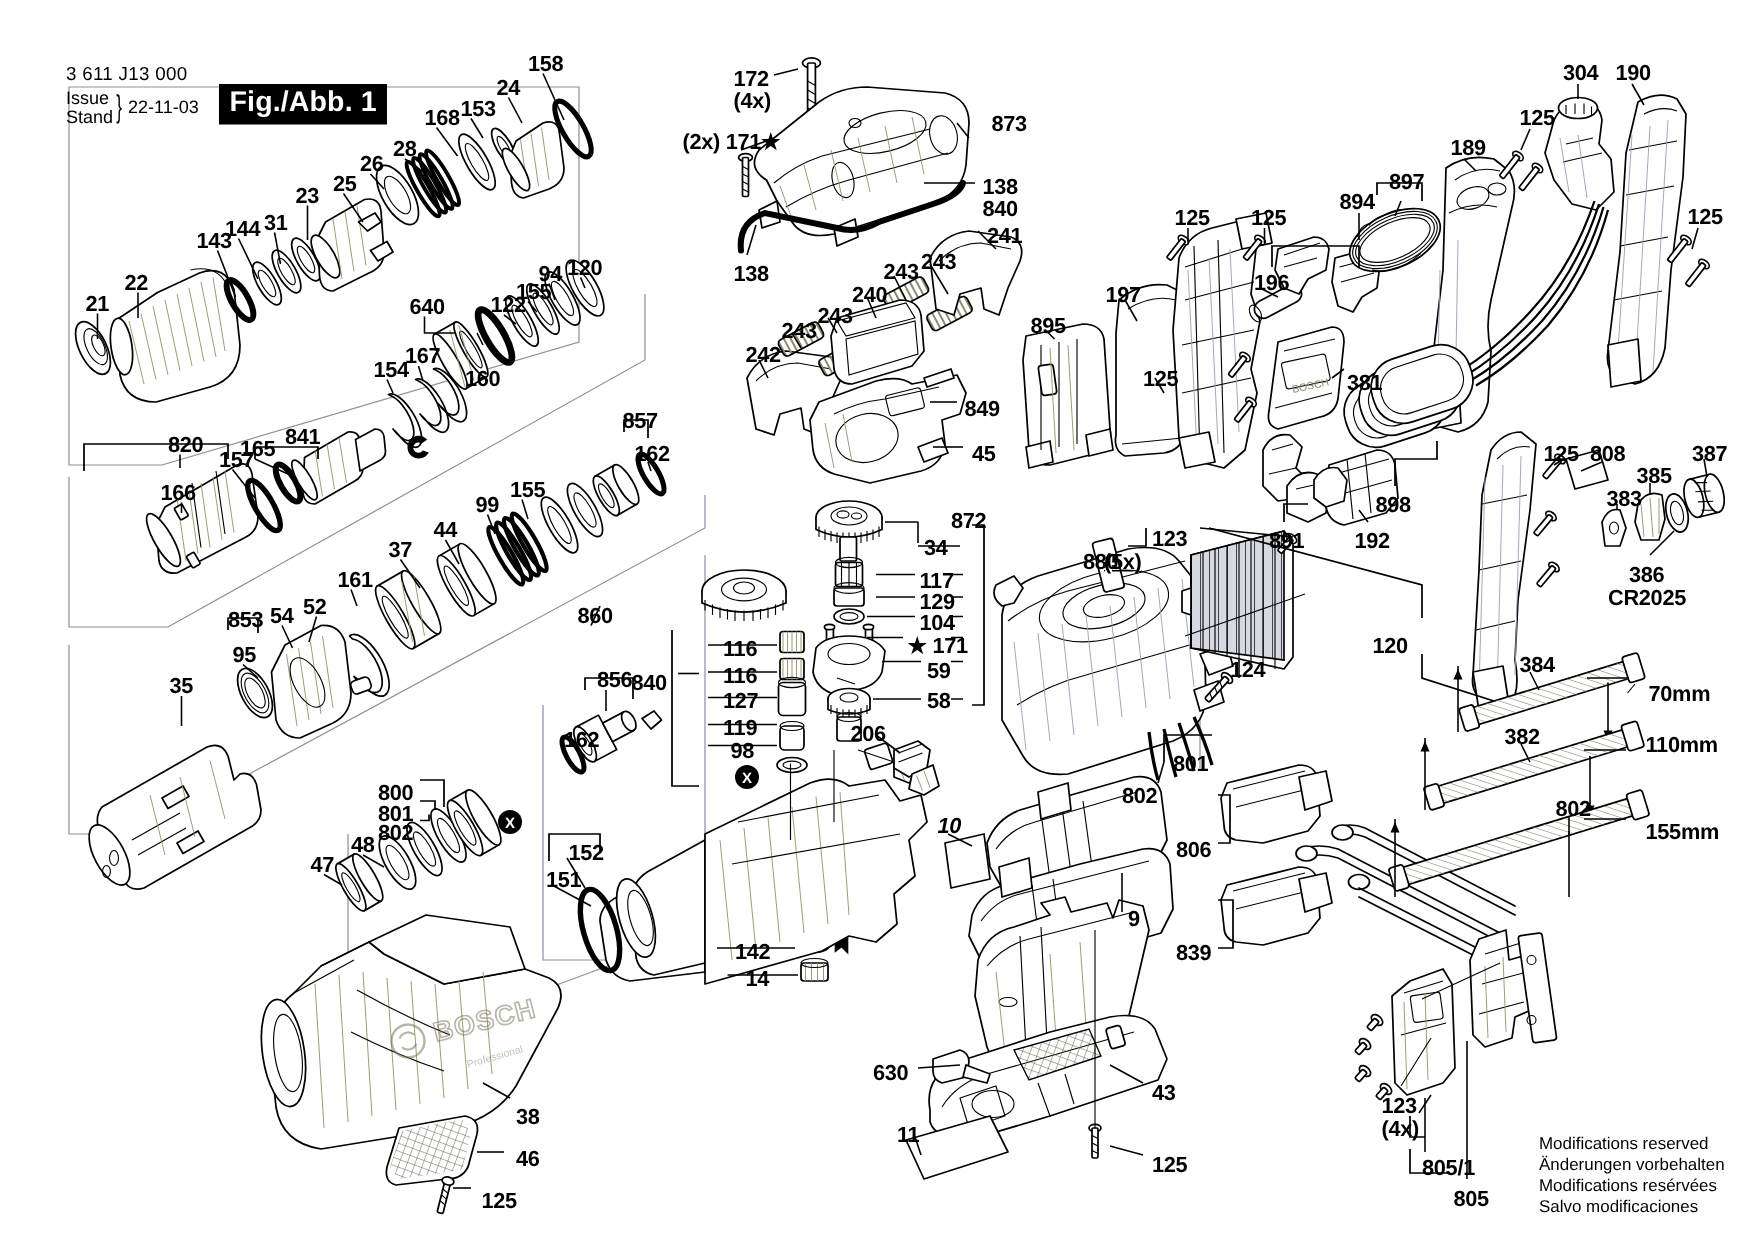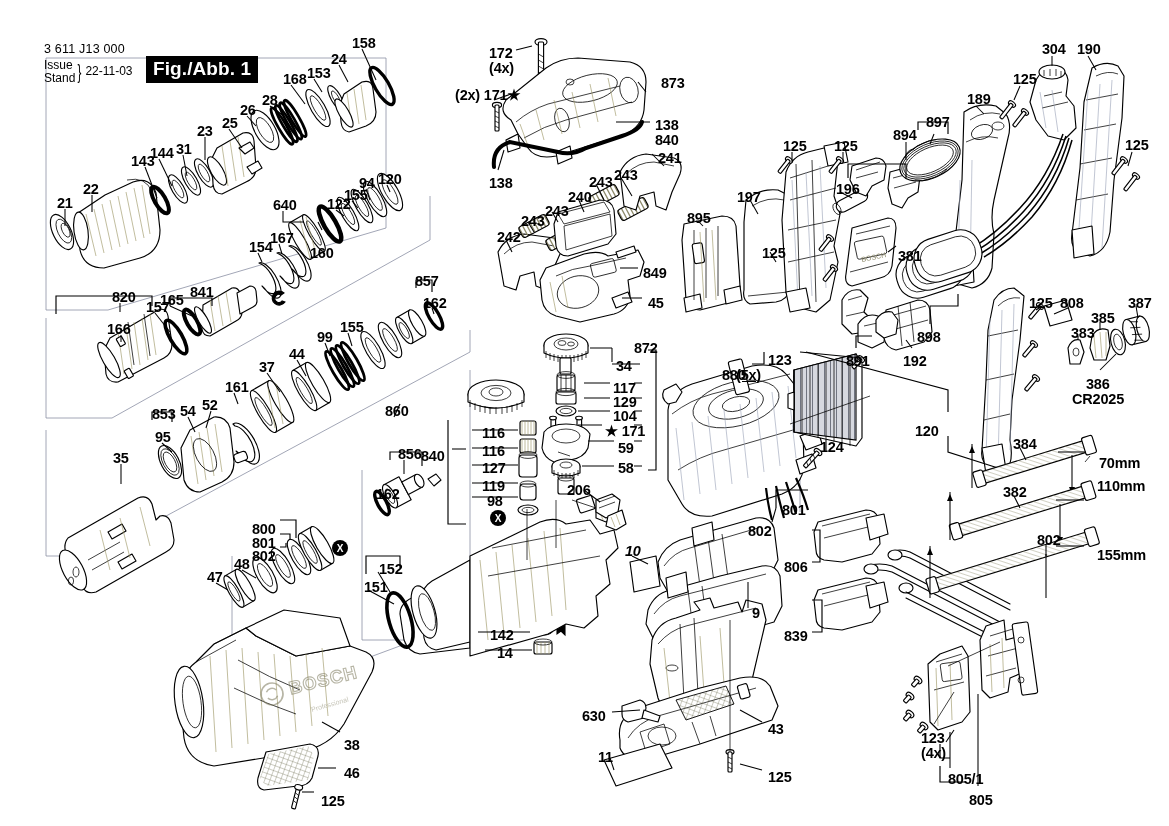--- a/index.html
+++ b/index.html
@@ -1186,23 +1186,29 @@
       <div class="n" style="left: 1029px; top: 296px;">125</div>
       <div class="n" style="left: 1060px; top: 296px;">808</div>
       <div class="n" style="left: 1071px; top: 326px;">383</div>
       <div class="n" style="left: 1091px; top: 311px;">385</div>
       <div class="n" style="left: 1128px; top: 296px;">387</div>
       <div class="n" style="left: 1086px; top: 377px;">386</div>
       <div class="n" style="left: 1072px; top: 392px;">CR2025</div>
       <div class="n" style="left: 1013px; top: 437px;">384</div>
       <div class="n" style="left: 1099px; top: 456px;">70mm</div>
       <div class="n" style="left: 1003px; top: 485px;">382</div>
-      <div class="n" style="left: 1097px; top: 479px;">110mm</div>
+      <div class="n" style="left: 1097px; top: 490px;">110mm</div>
       <div class="n" style="left: 1037px; top: 533px;">802</div>
       <div class="n" style="left: 1097px; top: 548px;">155mm</div>
       <div class="n" style="left: 921px; top: 731px;">123</div>
       <div class="n" style="left: 921px; top: 746px;">(4x)</div>
       <div class="n" style="left: 948px; top: 772px;">805/1</div>
       <div class="n" style="left: 969px; top: 793px;">805</div>
     </div>
 
+  <div class="mods">
+    <div>Modifications reserved</div>
+    <div>Änderungen vorbehalten</div>
+    <div>Modifications resérvées</div>
+    <div>Salvo modificaciones</div>
+  </div>
 
 </div>
 
 </body></html>

